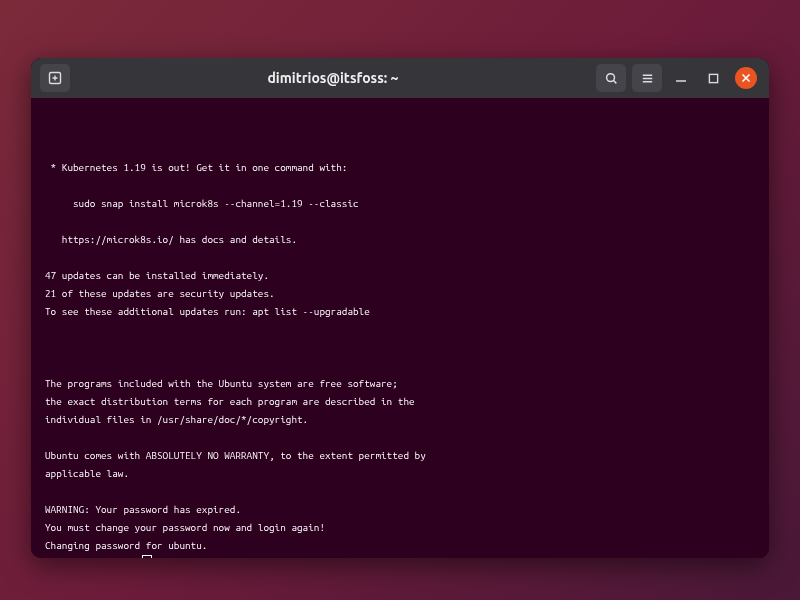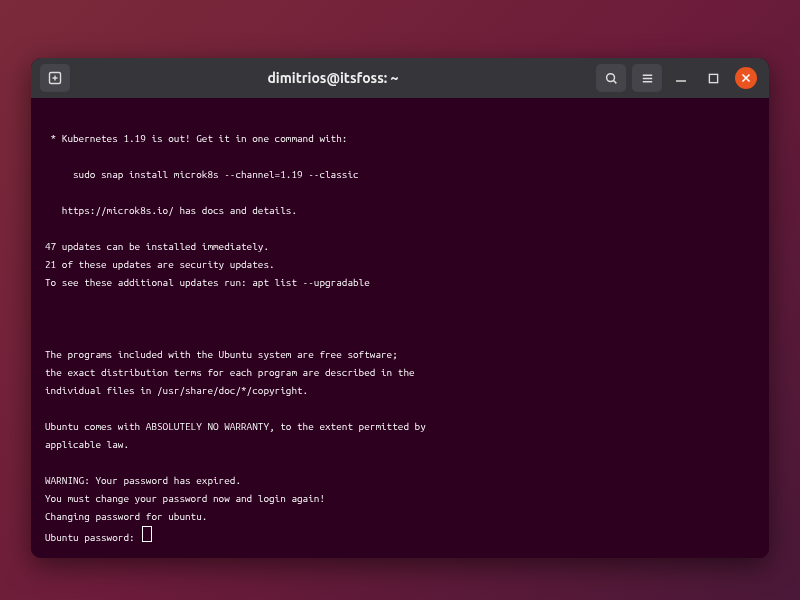--- a/index.html
+++ b/index.html
@@ -16,20 +16,21 @@
     left: 31px;
     top: 58px;
     width: 738px;
     height: 500px;
     background: #2c001e;
     border-radius: 10px;
     box-shadow: 0 8px 28px rgba(0,0,0,0.5);
     overflow: hidden;
     display: flex;
     flex-direction: column;
+    gap: 29px;
   }
   .titlebar {
     height: 40px;
     background: #35353a;
     display: flex;
     align-items: center;
     padding: 0 6px;
     color: #e8e8e8;
   }
   .tb-btn {

